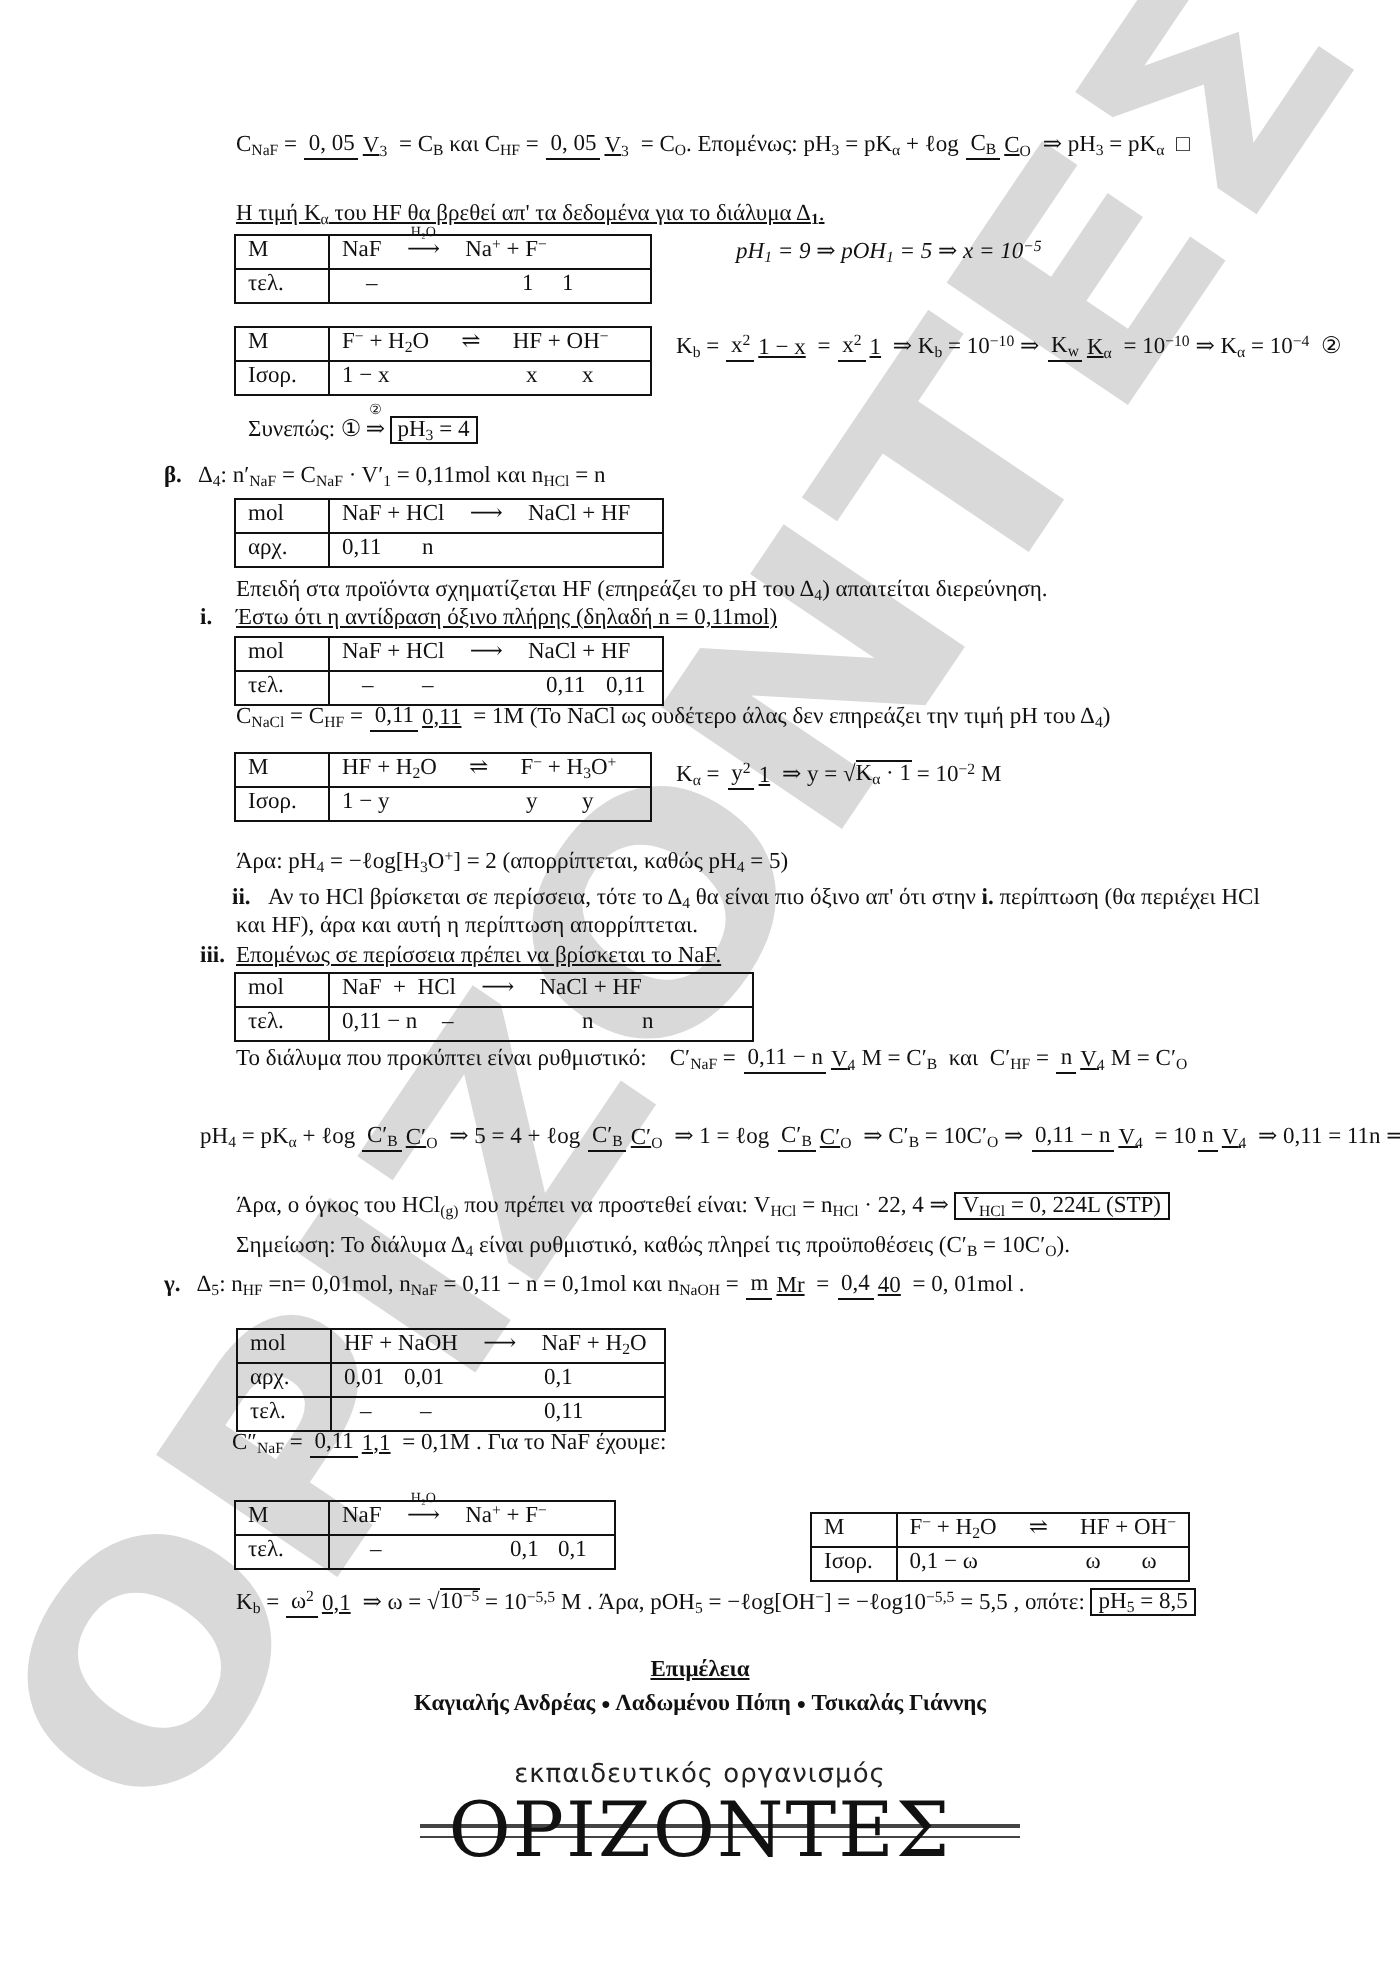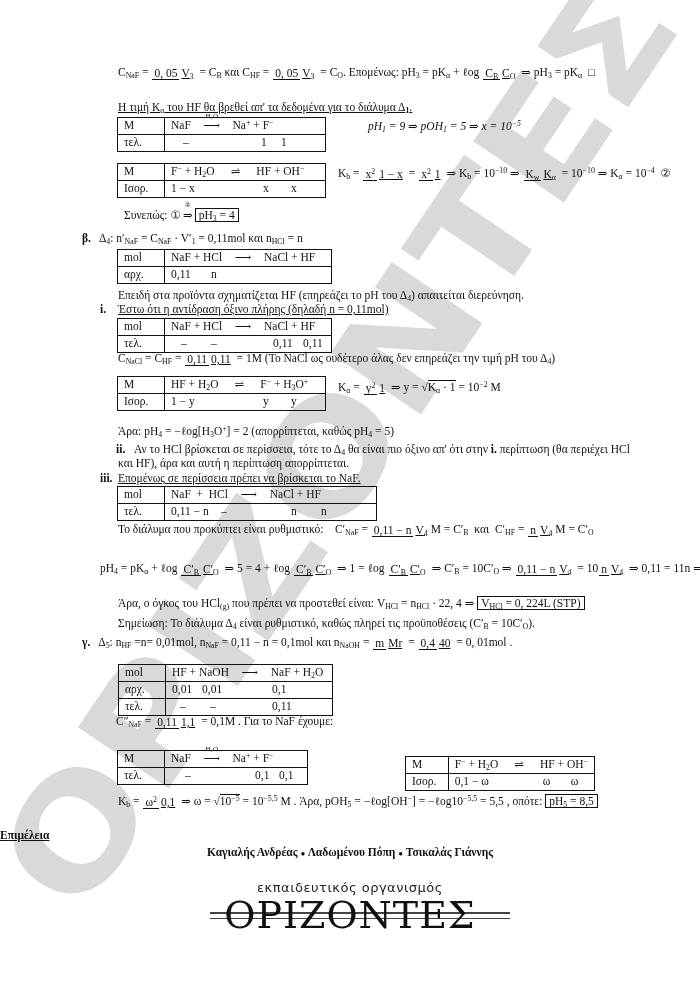--- a/index.html
+++ b/index.html
@@ -344,21 +344,21 @@
     </table>
 
   <div class="abs" style="left:118px; top:795px;">
     <span>K</span><sub>b</sub><span> =</span>
     <span class="frac">
         <span class="num"><span>ω</span><sup>2</sup></span>
         <span class="den">0,1</span>
       </span><span> ⇒ ω = </span><span>√</span><span style="border-top:1px solid #111;"><span>10</span><sup>−5</sup></span><span> = 10</span><sup>−5,5</sup><span> M . Άρα,  pOH</span><sub>5</sub><span> = −ℓog[OH</span><sup>−</sup><span>] = −ℓog10</span><sup>−5,5</sup><span> = 5,5 , οπότε: </span><span class="box"><span>pH</span><sub>5</sub><span> = 8,5</span></span>
   </div>
 
-  <div class="abs b ul" style="left:0; width:700px; top:829px;">Επιμέλεια</div>
+  <div class="abs b ul" style="left:0; width:700px; text-align:center; top:829px;">Επιμέλεια</div>
   <div class="abs b" style="left:0; width:700px; text-align:center; top:846px;">
     <span>Καγιαλής Ανδρέας</span>
     <span style="font-size:8px; vertical-align:middle;">●</span>
     <span>Λαδωμένου Πόπη</span>
     <span style="font-size:8px; vertical-align:middle;">●</span>
     <span>Τσικαλάς Γιάννης</span>
   </div>
 
   <div class="abs logo-top" style="left:0; width:700px; text-align:center; top:880px;">εκπαιδευτικός οργανισμός</div>
   <div class="logo-line" style="left:210px; width:300px; top:912px;"></div>

